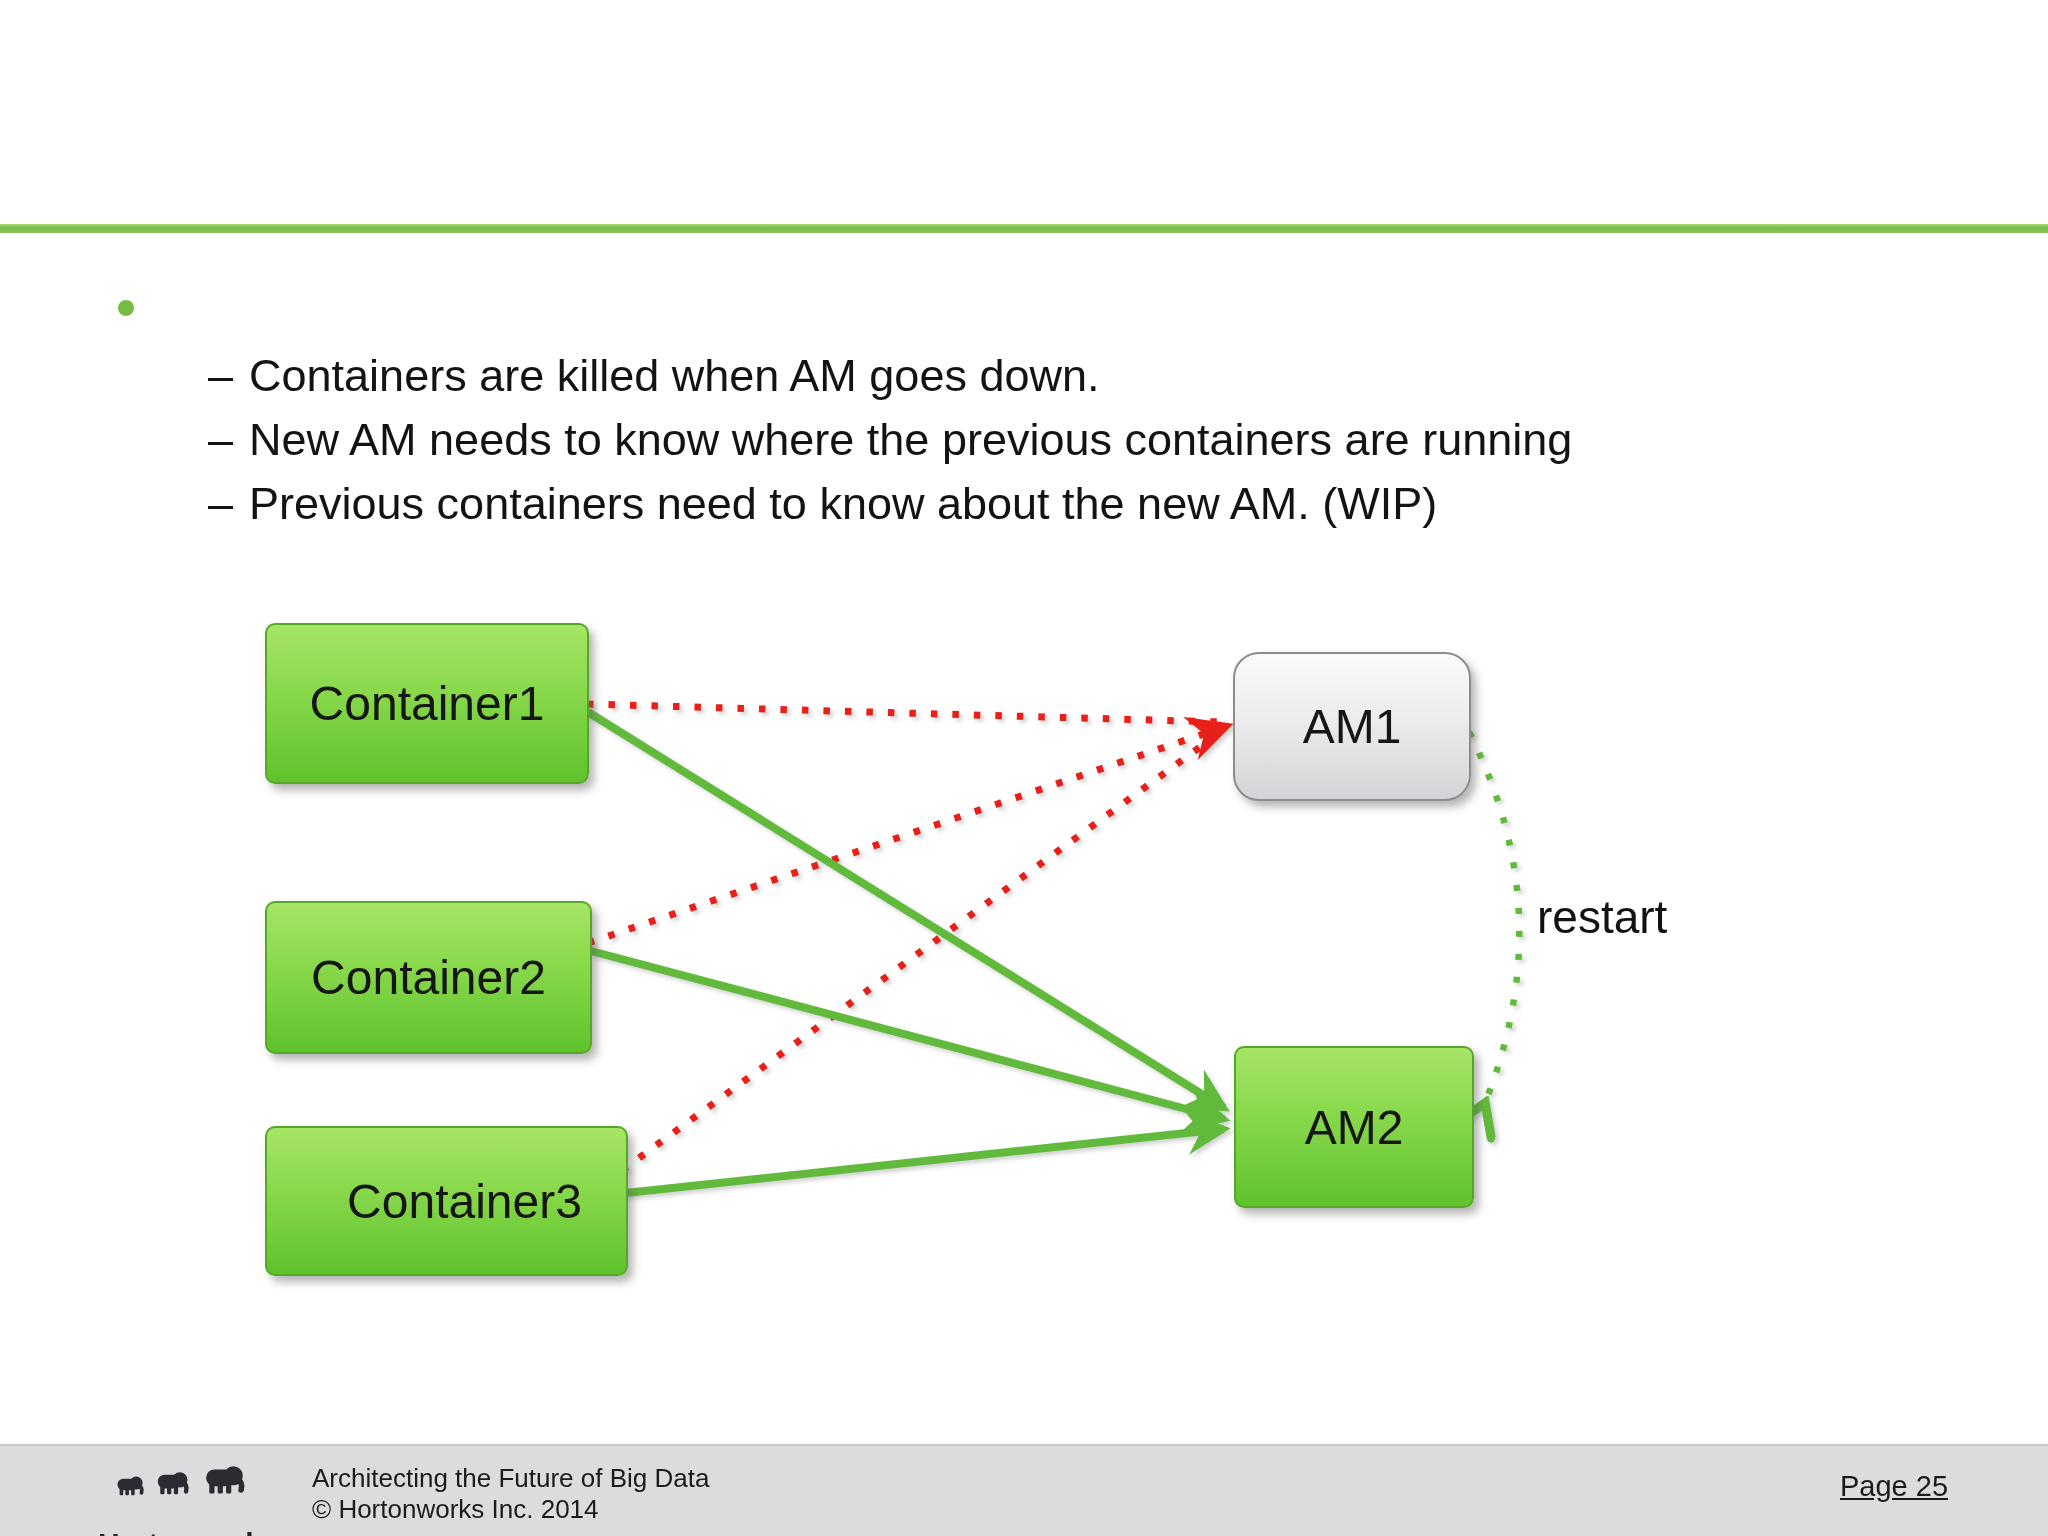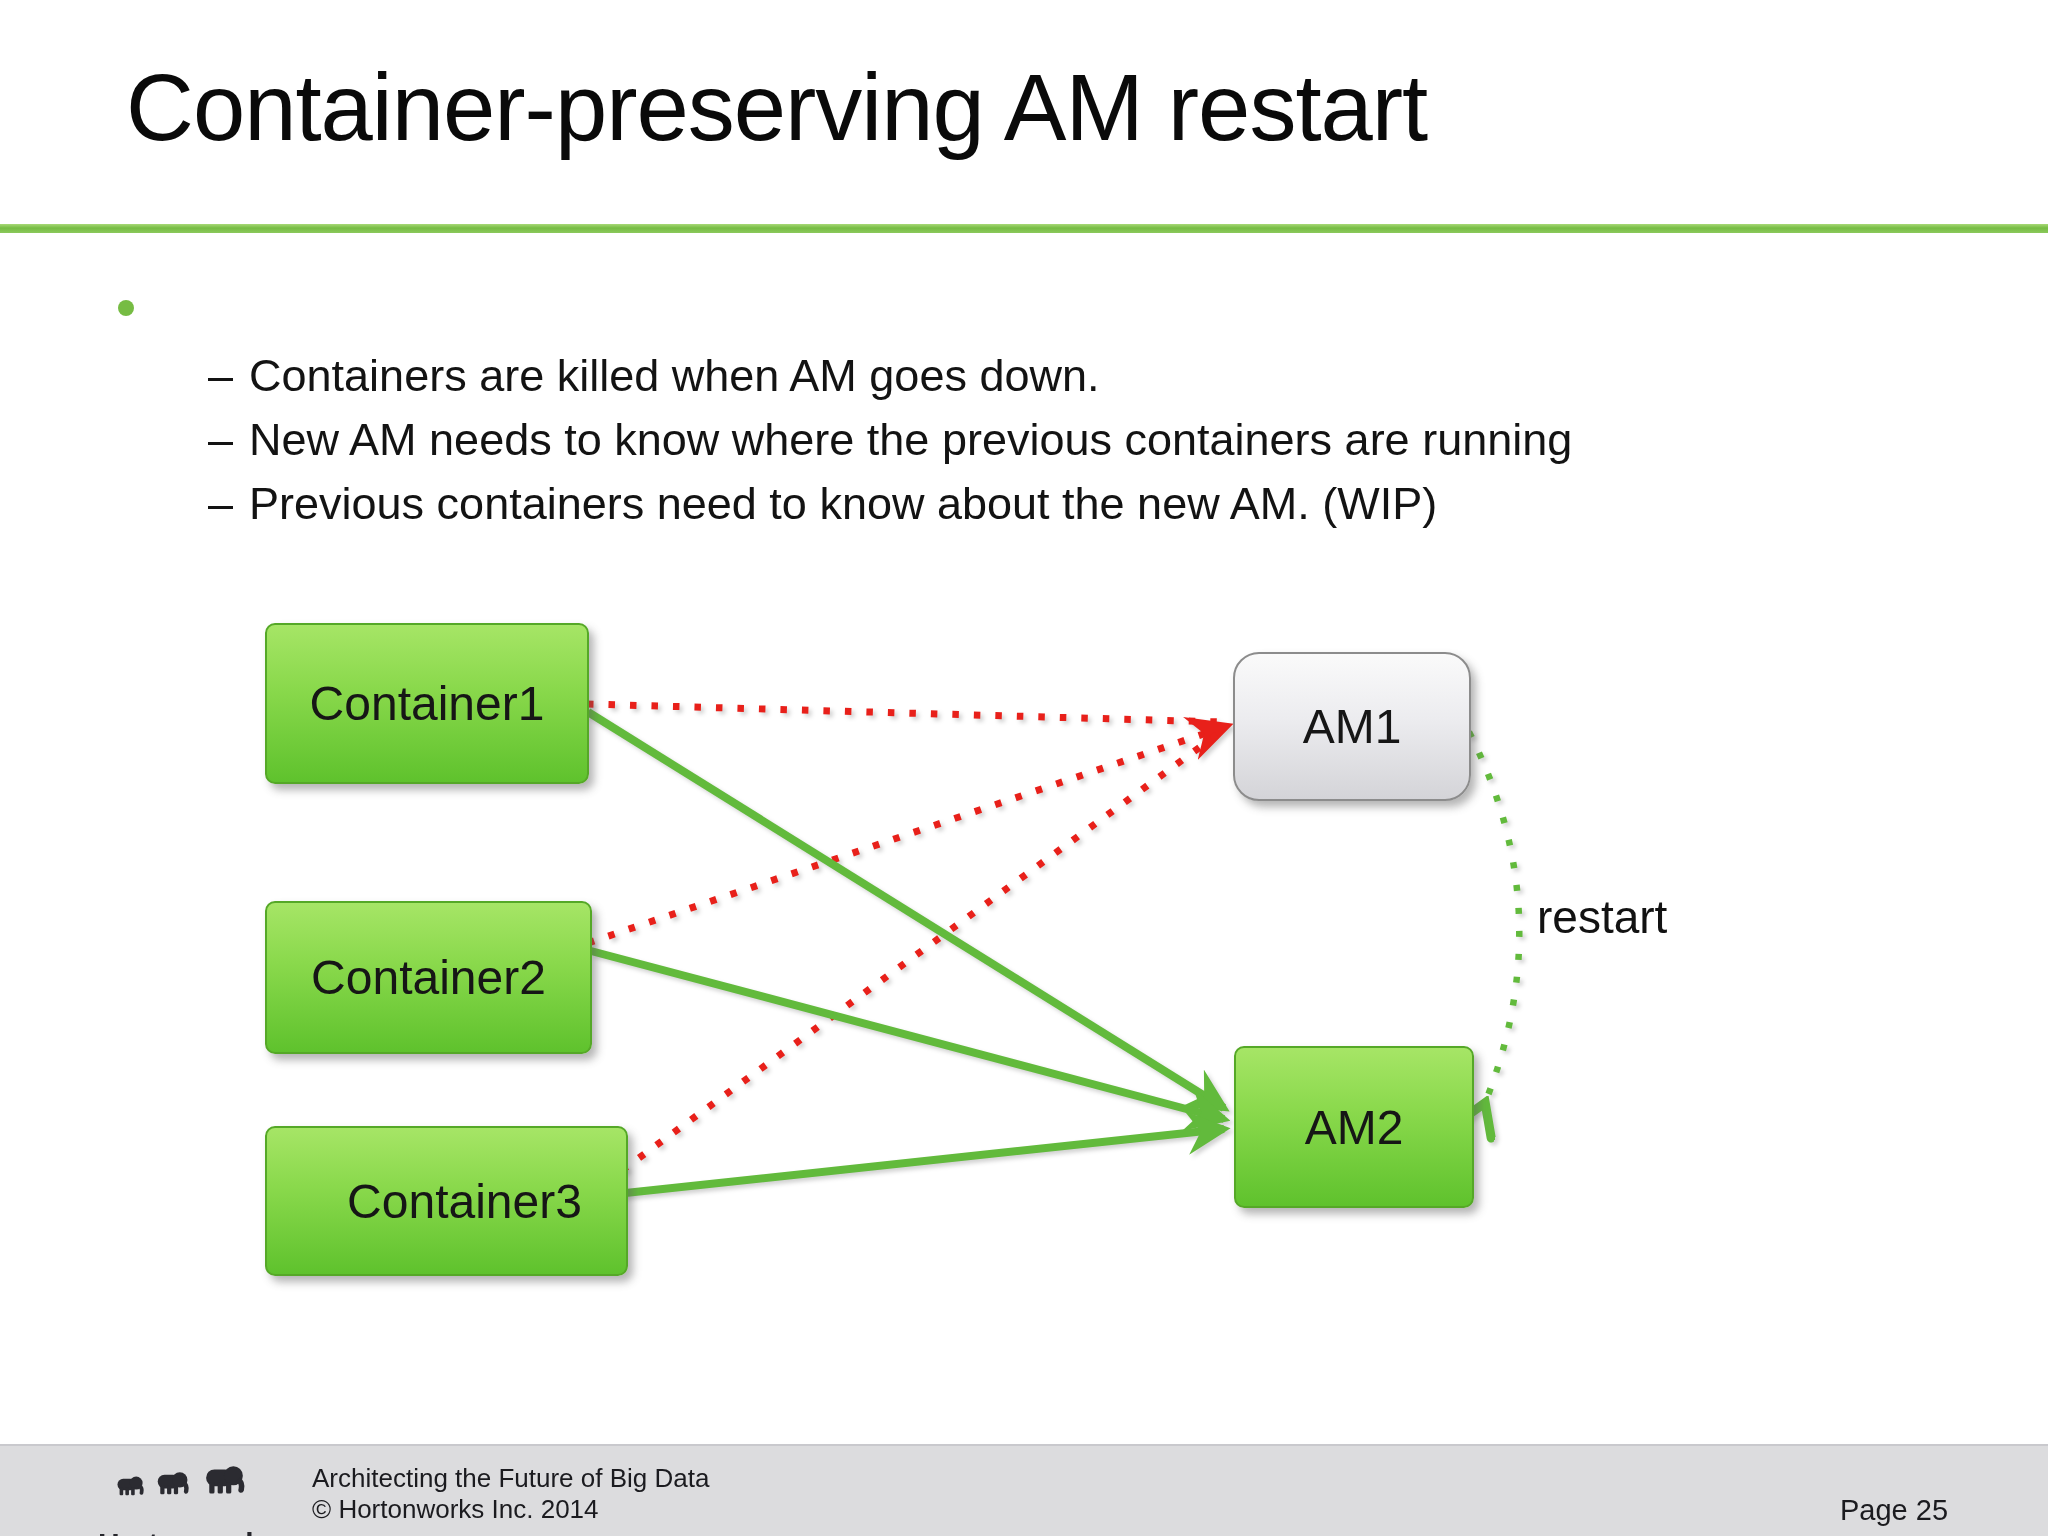--- a/index.html
+++ b/index.html
@@ -49,28 +49,27 @@
     position:absolute;left:0;top:1444px;width:2048px;height:92px;
     background:var(--footer-bg,#dcdcde);border-top:2px solid #c9c9cd;box-sizing:border-box;
   }
   .logo{position:absolute;left:98px;top:12px;width:210px;}
   .logo-elephants{position:absolute;left:18px;top:2px;}
   .logo-wordmark{
     position:absolute;left:0;top:44px;font-size:30px;font-weight:700;
     letter-spacing:-0.5px;color:#26262c;white-space:nowrap;margin-top:25px;
   }
   .tagline{position:absolute;left:312px;top:17px;font-size:26px;line-height:31px;color:#1b1b1f;}
-  .page-number{position:absolute;left:1840px;top:48px;font-size:29px;color:#1b1b1f;white-space:nowrap;}
+  .page-number{position:absolute;left:1840px;top:24px;font-size:29px;color:#1b1b1f;white-space:nowrap;text-decoration:underline;}
 </style>
 </head>
 <body>
 
 <div class="slide">
 
-  <div class="title">Container-preserving AM restart</div>
   <div class="rule"></div>
 
   <div class="problem-row">
     <span class="bullet-dot"></span>
   </div>
 
   <div class="bullet-list">
     <div class="bullet-item">
       <span class="bullet-dash">–</span><span>Containers are killed when AM goes down.</span>
     </div>

